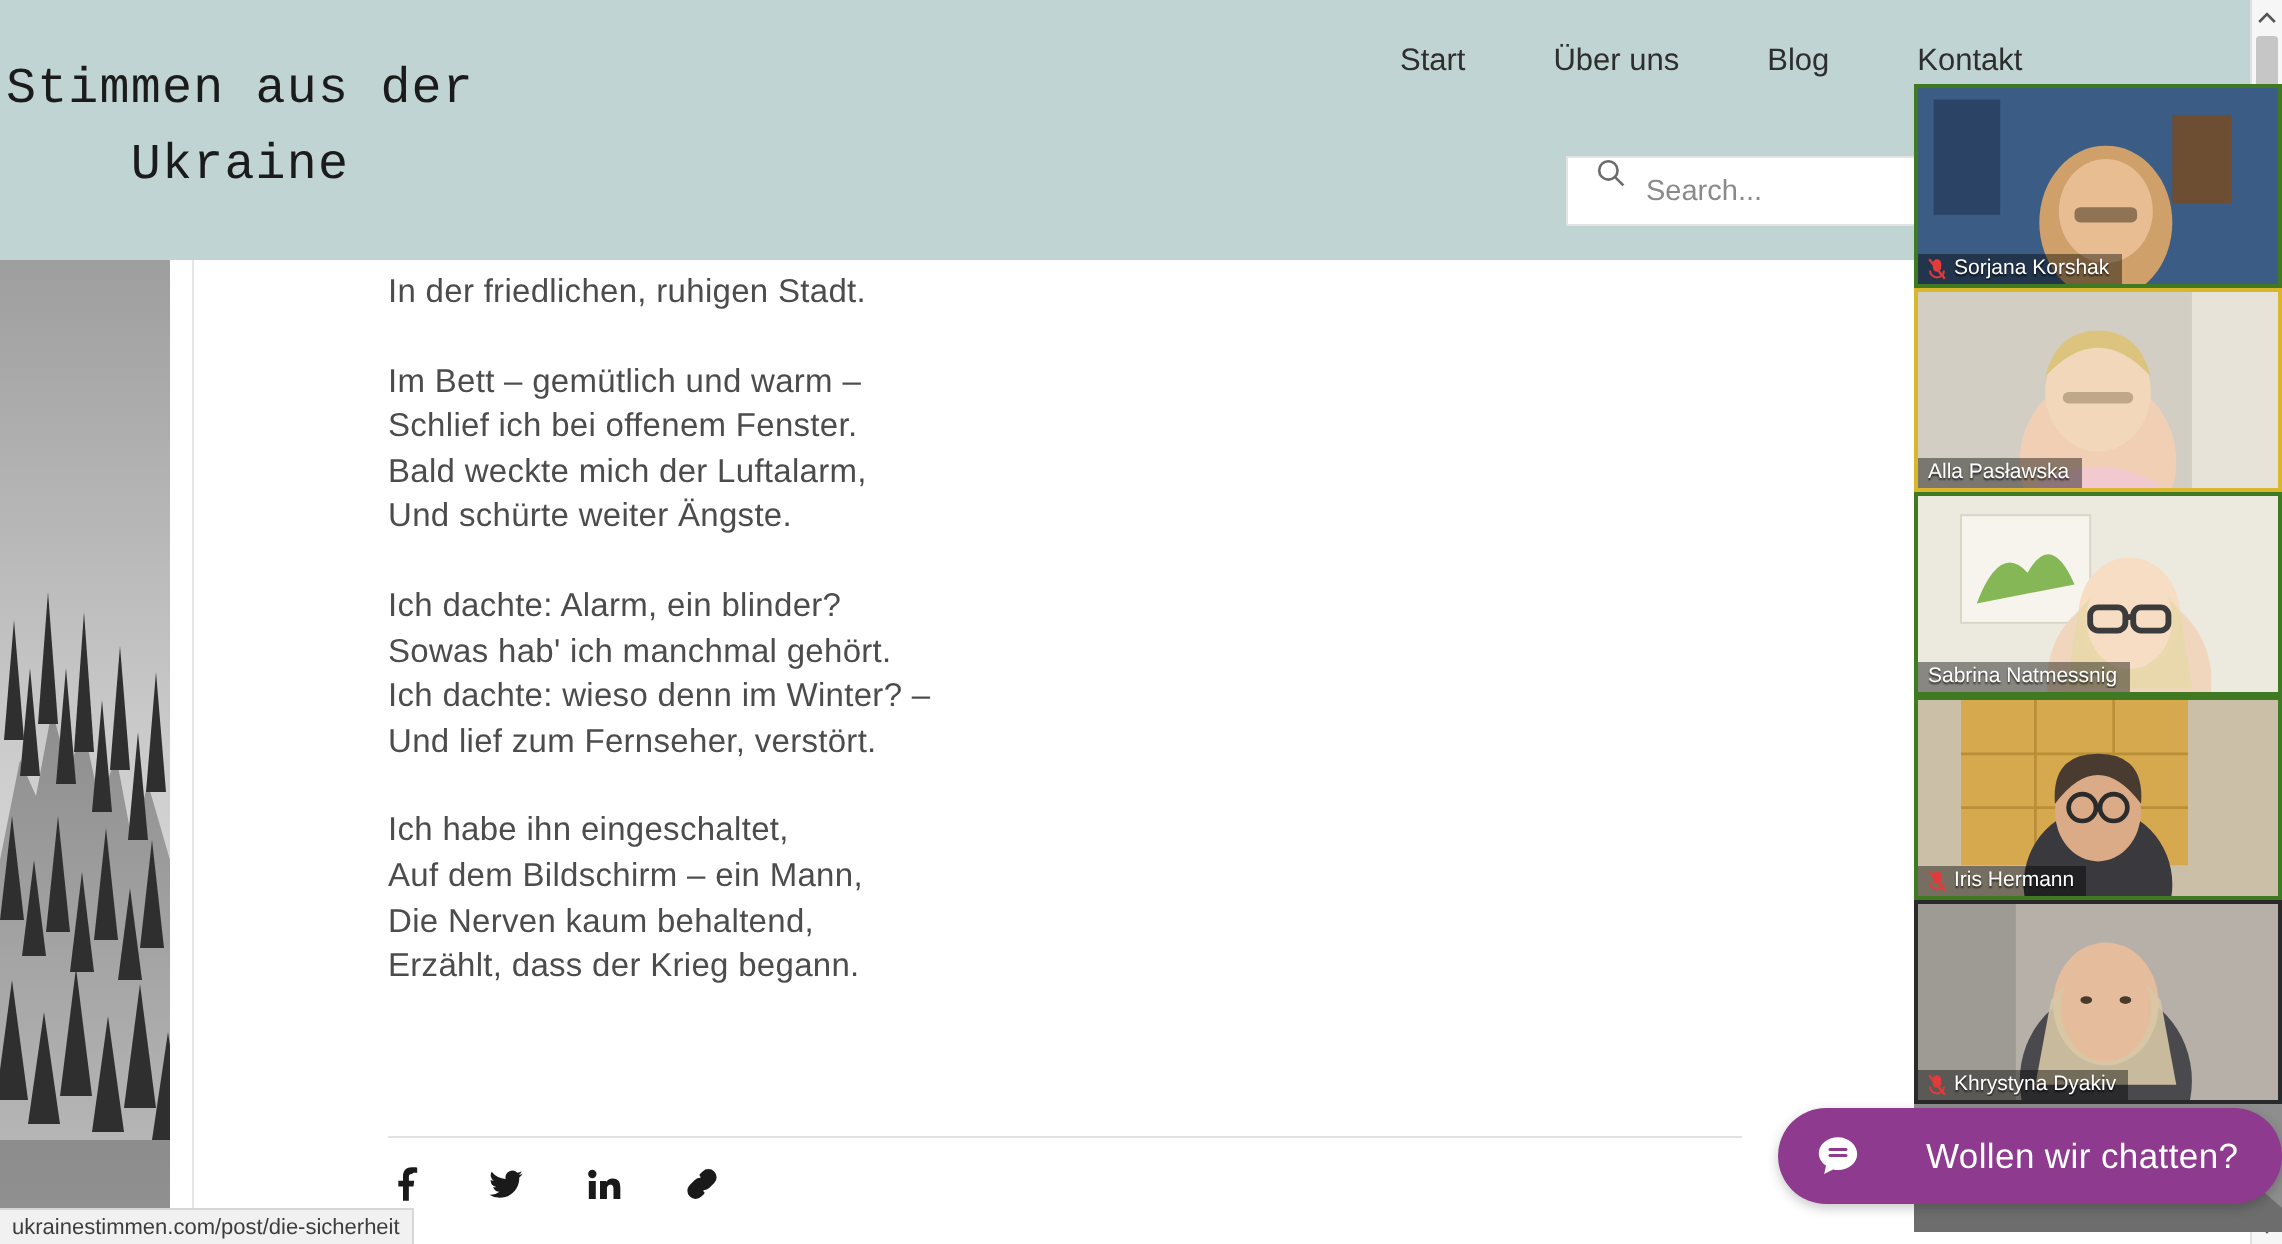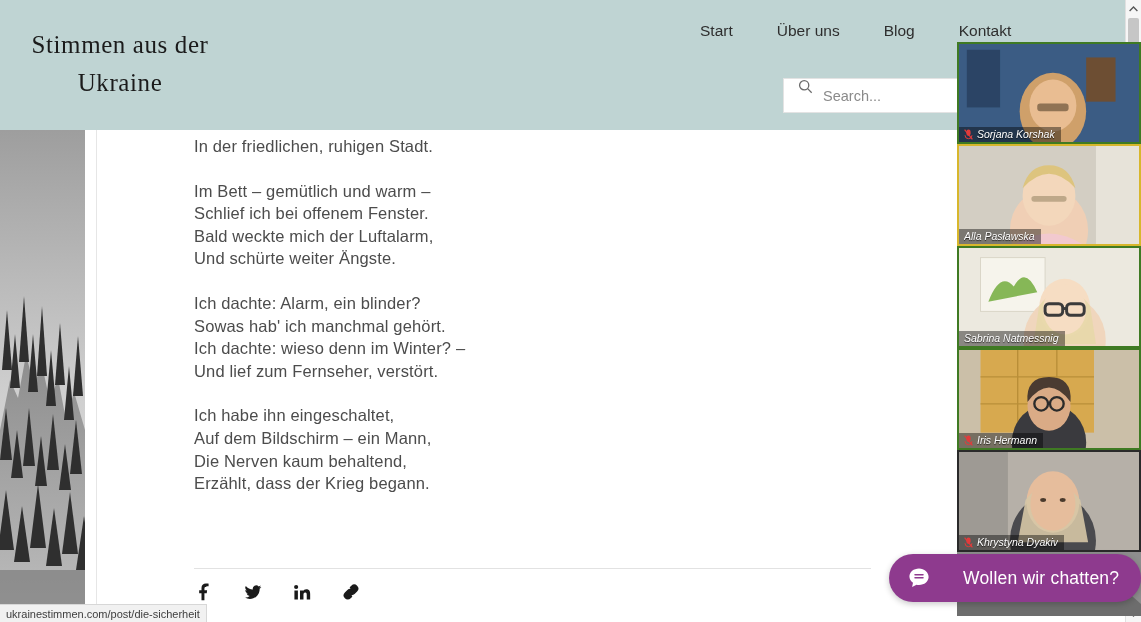--- a/index.html
+++ b/index.html
@@ -14,21 +14,21 @@
   
   .site-header {
     position: absolute; left: 0; top: 0;
     width: 1141px; height: 130px;
     background: #bfd4d3;
   }
   .logo {
     position: absolute; left: 0px; top: 26px;
     width: 240px;
     text-align: center;
-    font-family: Liberation Serif, serif;
+    font-family: Liberation Mono, monospace;
     font-size: 25px;
     line-height: 38px;
     letter-spacing: 0.6px;
     color: #1b1b1b;
   }
   .logo-line2 { display:block; }
   .nav {
     position: absolute; left: 700px; top: 22px;
     display: flex; gap: 44px;
     font-size: 15.5px;
@@ -137,21 +137,20 @@
     position: absolute; left: 957px; top: 42px;
     width: 184px;
     z-index: 5;
   }
   .tile {
     position: relative;
     width: 184px; height: 102px;
     overflow: hidden;
     background: #2a2a2a;
     border: 2px solid transparent;
-    font-style: italic;
   }
   .tile.green { border-color: #3f7a23; }
   .tile.yellow { border-color: #d8b72c; }
   .tile .bg { position: absolute; inset: 0; }
   .namebar {
     position: absolute; left: 0; bottom: 0;
     display: flex; align-items: center; gap: 4px;
     padding: 1px 6px 2px 5px;
     background: rgba(0,0,0,0.42);
     max-width: 100%;

